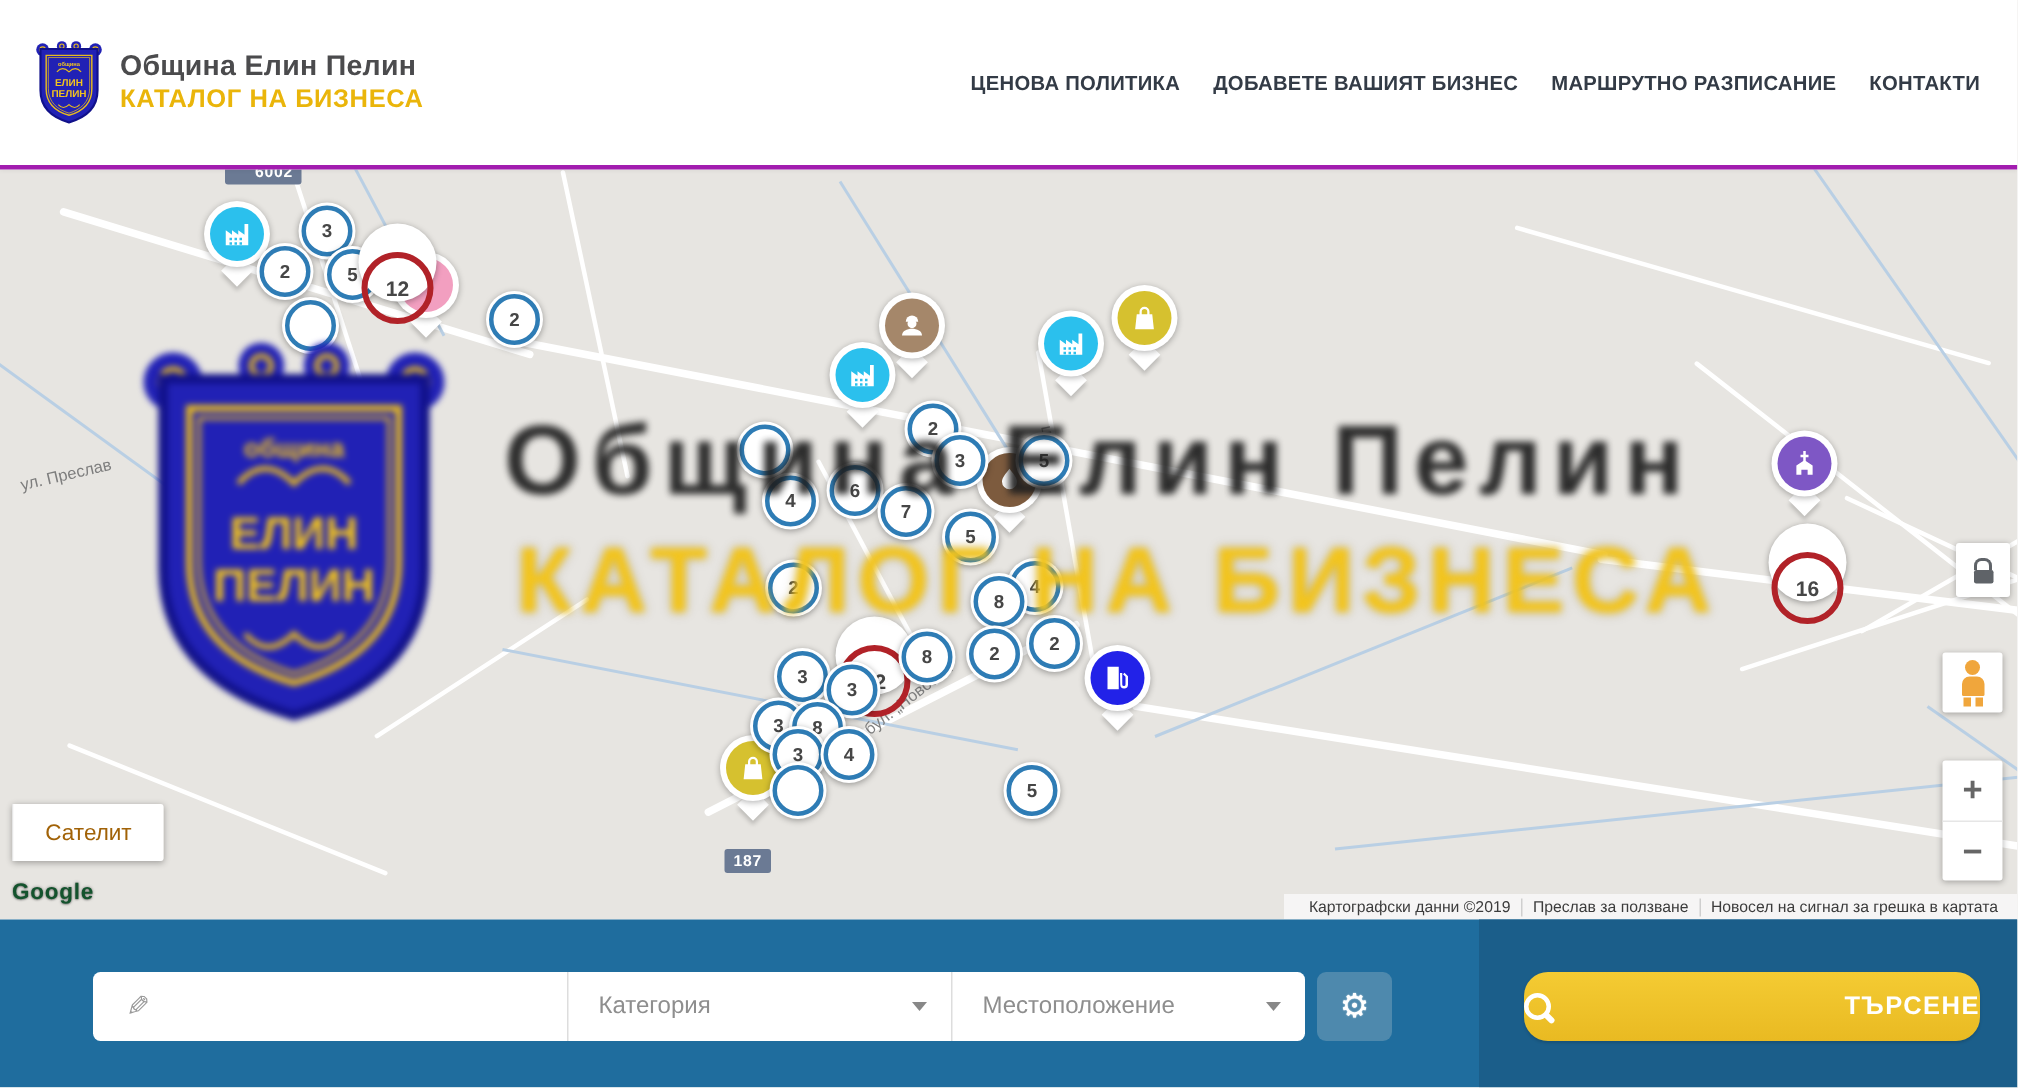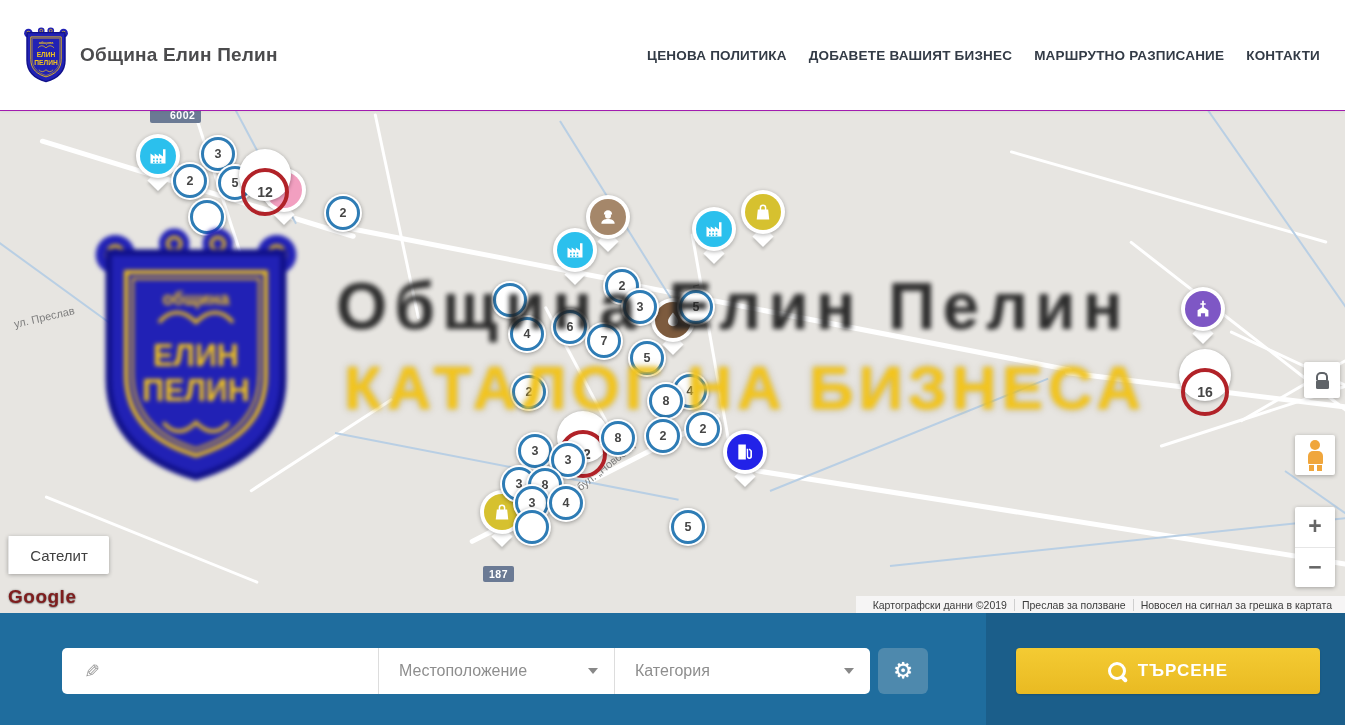--- a/index.html
+++ b/index.html
@@ -1,21 +1,21 @@
 <!DOCTYPE html>
 <html><head>
 <meta charset="utf-8">
 <style>
   html,body{margin:0;padding:0;}
   .page{position:relative;width:1345px;height:725px;overflow:hidden;background:#fff;
         font-family:"Liberation Sans",sans-serif;}
 
   
   .header{position:absolute;left:0;top:0;width:1345px;height:110px;background:#fff;
-          border-bottom:1px solid #a21caf;box-shadow:0 1px 3px rgba(0,0,0,.05);z-index:50;
+          border-bottom:3px solid #a21caf;box-shadow:0 1px 3px rgba(0,0,0,.05);z-index:50;
           display:flex;align-items:center;}
   .brand{display:flex;align-items:center;margin-left:22px;}
   .brand svg{width:48px;height:58px;}
   .brand-text{margin-left:10px;line-height:1.15;}
   .brand-title{font-size:19px;font-weight:bold;color:#4b4b4d;letter-spacing:.2px;}
   .brand-sub{font-size:17px;font-weight:bold;color:#eab50a;letter-spacing:.4px;}
   .nav{position:absolute;right:25px;top:0;height:110px;display:flex;align-items:center;gap:22px;}
   .nav a{font-size:13.5px;font-weight:bold;color:#333b46;text-decoration:none;letter-spacing:.2px;cursor:pointer;}
 
   
@@ -50,22 +50,22 @@
   .wm-line1{position:absolute;left:336px;top:158px;font-size:66px;font-weight:bold;color:#1f1f1f;
             letter-spacing:7px;white-space:nowrap;filter:blur(2.6px);opacity:.93;}
   .wm-line2{position:absolute;left:344px;top:242px;font-size:62px;font-weight:bold;color:#f2c41d;
             letter-spacing:5px;white-space:nowrap;filter:blur(2.4px);
             text-shadow:0 0 6px rgba(90,70,0,.35);}
 
   
   .maptype{position:absolute;left:8px;top:426px;z-index:6;display:flex;box-shadow:0 1px 4px rgba(0,0,0,.3);border-radius:2px;}
   .maptype .btn{background:#fff;height:38px;display:flex;align-items:center;justify-content:center;
                 font-size:15px;cursor:pointer;}
-  .maptype .btn.sat{width:100px;color:#404040;border-left:1px solid #e6e6e6;border-radius:0 2px 2px 0;}
-  .glogo{position:absolute;left:8px;top:476px;z-index:6;font-size:19px;font-weight:bold;color:#7f1d1d;
+  .maptype .btn.sat{width:100px;color:#a16207;border-left:1px solid #e6e6e6;border-radius:0 2px 2px 0;}
+  .glogo{position:absolute;left:8px;top:476px;z-index:6;font-size:15px;font-weight:bold;color:#14532d;
          letter-spacing:.5px;text-shadow:0 0 2px rgba(80,80,80,.7),0 1px 1px rgba(0,0,0,.25);cursor:pointer;}
   .attr{position:absolute;right:0;bottom:0;z-index:6;background:rgba(248,248,248,.85);height:15px;
         display:flex;align-items:center;font-size:10.5px;color:#3c3c3c;padding:1px 6px 1px 10px;gap:0;}
   .attr span{padding:0 7px;white-space:nowrap;cursor:pointer;}
   .attr span + span{border-left:1px solid #cfcfcf;}
   .ctrl{position:absolute;background:#fff;box-shadow:0 1px 4px rgba(0,0,0,.3);border-radius:2px;z-index:6;cursor:pointer;}
   .ctrl.lock{left:1304px;top:252px;width:36px;height:36px;display:flex;flex-direction:column;align-items:center;justify-content:center;}
   .lock-shackle{width:8px;height:6px;border:2px solid #5f6368;border-bottom:none;border-radius:5px 5px 0 0;}
   .lock-body{width:13px;height:9px;background:#5f6368;border-radius:1.5px;}
   .ctrl.pegman{left:1295px;top:325px;width:40px;height:40px;display:flex;flex-direction:column;align-items:center;justify-content:center;}
@@ -90,22 +90,22 @@
   .sg-sel{display:flex;align-items:center;justify-content:space-between;border-left:1px solid #ddd;
           padding:0 16px 0 20px;cursor:pointer;}
   .sg-sel .ph{font-size:16px;color:#8e8e8e;}
   .caret{width:0;height:0;border-left:5px solid transparent;border-right:5px solid transparent;
          border-top:6px solid #888;}
   .sg-cat{flex:0 0 219px;}
   .sg-loc{flex:1;}
   .gear-btn{position:absolute;left:878px;top:35px;width:50px;height:46px;background:#4e89ad;border-radius:6px;
             display:flex;align-items:center;justify-content:center;cursor:pointer;}
   .gear-btn span{font-size:22px;color:#fff;text-shadow:0 0 1px #fff;}
-  .search-btn{position:absolute;left:1016px;top:35px;width:304px;height:46px;border-radius:4px;
-              background:linear-gradient(#f4cb33,#e9ba22);display:flex;align-items:center;justify-content:center;
+  .search-btn{position:absolute;left:1016px;top:35px;width:304px;height:46px;border-radius:16px;
+              background:linear-gradient(#f4cb33,#e9ba22);display:flex;align-items:center;justify-content:space-between;
               gap:12px;cursor:pointer;box-shadow:0 1px 2px rgba(0,0,0,.15);}
   .search-btn .label{color:#fff;font-weight:bold;font-size:17px;letter-spacing:1px;}
   .mag{width:12px;height:12px;border:3px solid #fff;border-radius:50%;position:relative;display:inline-block;}
   .mag::after{content:"";position:absolute;width:3.5px;height:8px;background:#fff;border-radius:2px;
               right:-3px;bottom:-6px;transform:rotate(-45deg);}
 
   .crest-txt{font-family:"Liberation Sans",sans-serif;font-weight:bold;fill:#f2c41d;}
 </style>
 </head>
 <body>
@@ -127,20 +127,21 @@
         <path d="M18 23 L82 23 L82 70 C82 92 67 102 50 107 C33 102 18 92 18 70 Z" fill="none" stroke="#e8bb1e" stroke-width="2"></path>
         <path d="M21 26 L79 26 L79 69 C79 89 66 99 50 104 C34 99 21 89 21 69 Z" fill="none" stroke="#e8bb1e" stroke-width="1"></path>
         <text x="50" y="38" text-anchor="middle" font-size="8" class="crest-txt">община</text>
         <path d="M33 46 q8 -9 17 0 q9 -9 17 0" stroke="#e8bb1e" fill="none" stroke-width="1.6"></path>
         <text x="50" y="66" text-anchor="middle" font-size="14" class="crest-txt">ЕЛИН</text>
         <text x="50" y="82" text-anchor="middle" font-size="14" class="crest-txt">ПЕЛИН</text>
         <path d="M35 92 q7 8 15 0 q8 8 15 0" stroke="#e8bb1e" fill="none" stroke-width="1.6"></path>
       </svg>
       <div class="brand-text">
         <div class="brand-title">Община Елин Пелин</div>
+        <div class="brand-sub">КАТАЛОГ НА БИЗНЕСА</div>
       </div>
     </div>
     <nav class="nav">
       <a>ЦЕНОВА ПОЛИТИКА</a>
       <a>ДОБАВЕТЕ ВАШИЯТ БИЗНЕС</a>
       <a>МАРШРУТНО РАЗПИСАНИЕ</a>
       <a>КОНТАКТИ</a>
     </nav>
   </div>
 
@@ -410,28 +411,28 @@
       <div class="zout">−</div>
     </div>
   </div>
 
   <div class="bar">
     <div class="bar-right"></div>
     <div class="search-group">
       <div class="sg-keyword">
         <span class="pencil">✎</span>
       </div>
+      <div class="sg-sel sg-cat">
+        <span class="ph">Категория</span>
+        <span class="caret"></span>
+      </div>
       <div class="sg-sel sg-loc">
         <span class="ph">Местоположение</span>
         <span class="caret"></span>
       </div>
-      <div class="sg-sel sg-cat">
-        <span class="ph">Категория</span>
-        <span class="caret"></span>
-      </div>
     </div>
     <div class="gear-btn">
       <span>⚙</span>
     </div>
     <div class="search-btn">
       <span class="mag"></span>
       <span class="label">ТЪРСЕНЕ</span>
     </div>
   </div>
 

